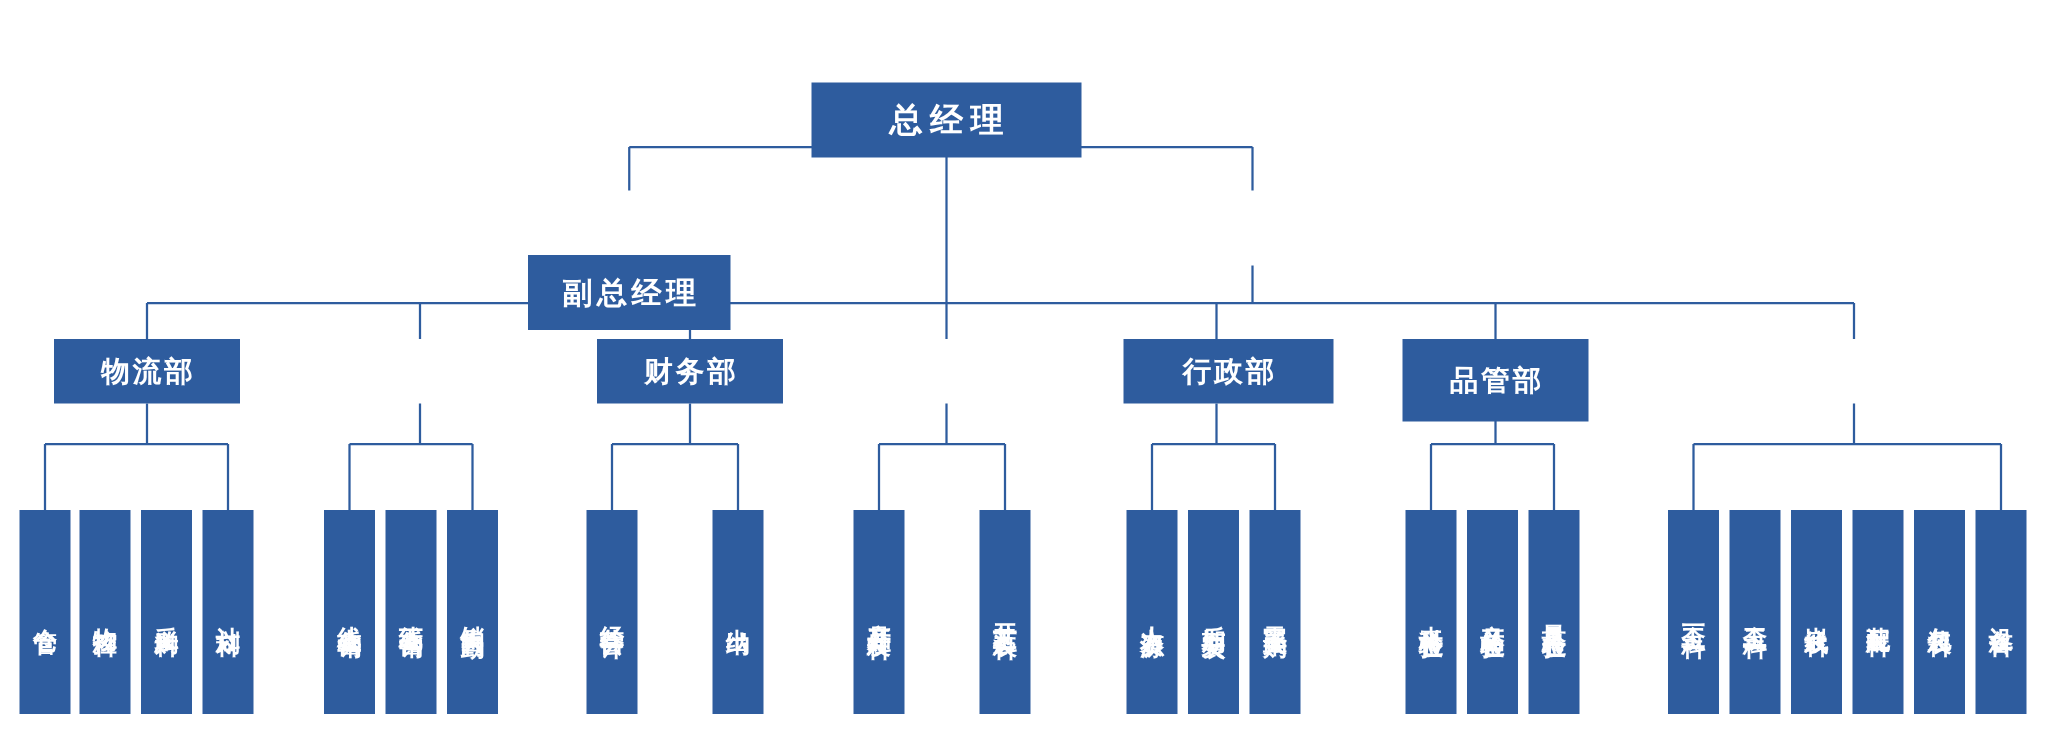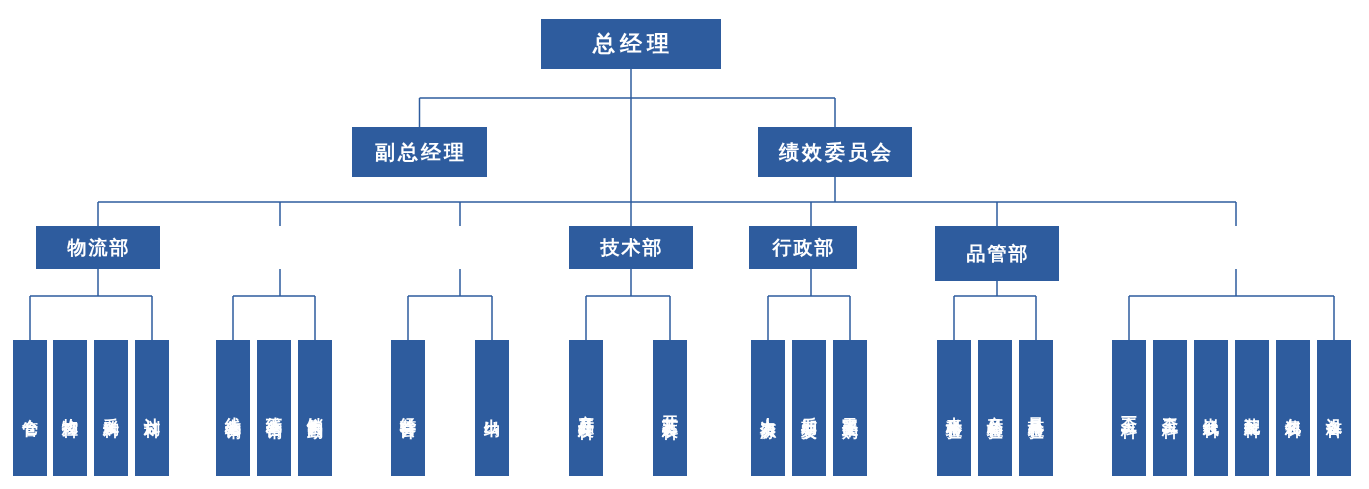--- a/index.html
+++ b/index.html
@@ -6,22 +6,22 @@
   #canvas{
     position:relative;width:1369px;height:489px;background:#ffffff;overflow:hidden;
     font-family:"DejaVu Sans","Liberation Sans",sans-serif;
   }
   #wires{position:absolute;left:0;top:0;width:1369px;height:489px;}
   .node{
     position:absolute;background:#2e5c9e;color:#ffffff;font-weight:bold;
     display:flex;align-items:center;justify-content:center;text-align:center;
     box-sizing:border-box;
   }
-  .lvl1{font-size:22px;letter-spacing:5px;padding-left:5px;}
-  .lvl2{font-size:20px;letter-spacing:3px;padding-left:3px;}
+  .lvl1{font-size:22px;letter-spacing:5px;padding-left:5px;margin-top:36px;}
+  .lvl2{font-size:20px;letter-spacing:3px;padding-left:3px;margin-top:43px;}
   .lvl3{font-size:19px;letter-spacing:2px;padding-left:2px;}
   .lvl4{
     top:340px;width:34px;height:136px;font-size:16px;
     writing-mode:vertical-rl;text-orientation:upright;letter-spacing:2px;
     line-height:34px;
   }
 </style>
 </head>
 <body>
 
@@ -40,25 +40,24 @@
     <path d="M460,269 V296 M408,296 H492 M408,296 V340 M492,296 V340"></path>
     <path d="M631,269 V296 M586,296 H670 M586,296 V340 M670,296 V340"></path>
     <path d="M811,269 V296 M768,296 H850 M768,296 V340 M850,296 V340"></path>
     <path d="M997,269 V296 M954,296 H1036 M954,296 V340 M1036,296 V340"></path>
     <path d="M1236,269 V296 M1129,296 H1334 M1129,296 V340 M1334,296 V340"></path>
   </svg>
 
   <div class="node lvl1" style="left:541px;top:19px;width:180px;height:50px">总经理</div>
 
   <div class="node lvl2" style="left:352px;top:127px;width:135px;height:50px">副总经理</div>
-  <div class="node lvl2" style="left:758px;top:127px;width:154px;height:50px">绩效委员会</div>
 
   <div class="node lvl3" style="left:36px;top:226px;width:124px;height:43px">物流部</div>
-  <div class="node lvl3" style="left:569px;top:226px;width:124px;height:43px">技术部</div>
-  <div class="node lvl3" style="left:749px;top:226px;width:108px;height:43px">行政部</div>
+  <div class="node lvl3" style="left:398px;top:226px;width:124px;height:43px">财务部</div>
+  <div class="node lvl3" style="left:749px;top:226px;width:140px;height:43px">行政部</div>
   <div class="node lvl3" style="left:935px;top:226px;width:124px;height:55px">品管部</div>
 
   <div class="node lvl4" style="left:13px">仓管</div>
   <div class="node lvl4" style="left:53px">物控科</div>
   <div class="node lvl4" style="left:94px">采购科</div>
   <div class="node lvl4" style="left:135px">计划科</div>
 
   <div class="node lvl4" style="left:216px">线上营销</div>
   <div class="node lvl4" style="left:257px">线下营销</div>
   <div class="node lvl4" style="left:298px">销售内勤</div>

